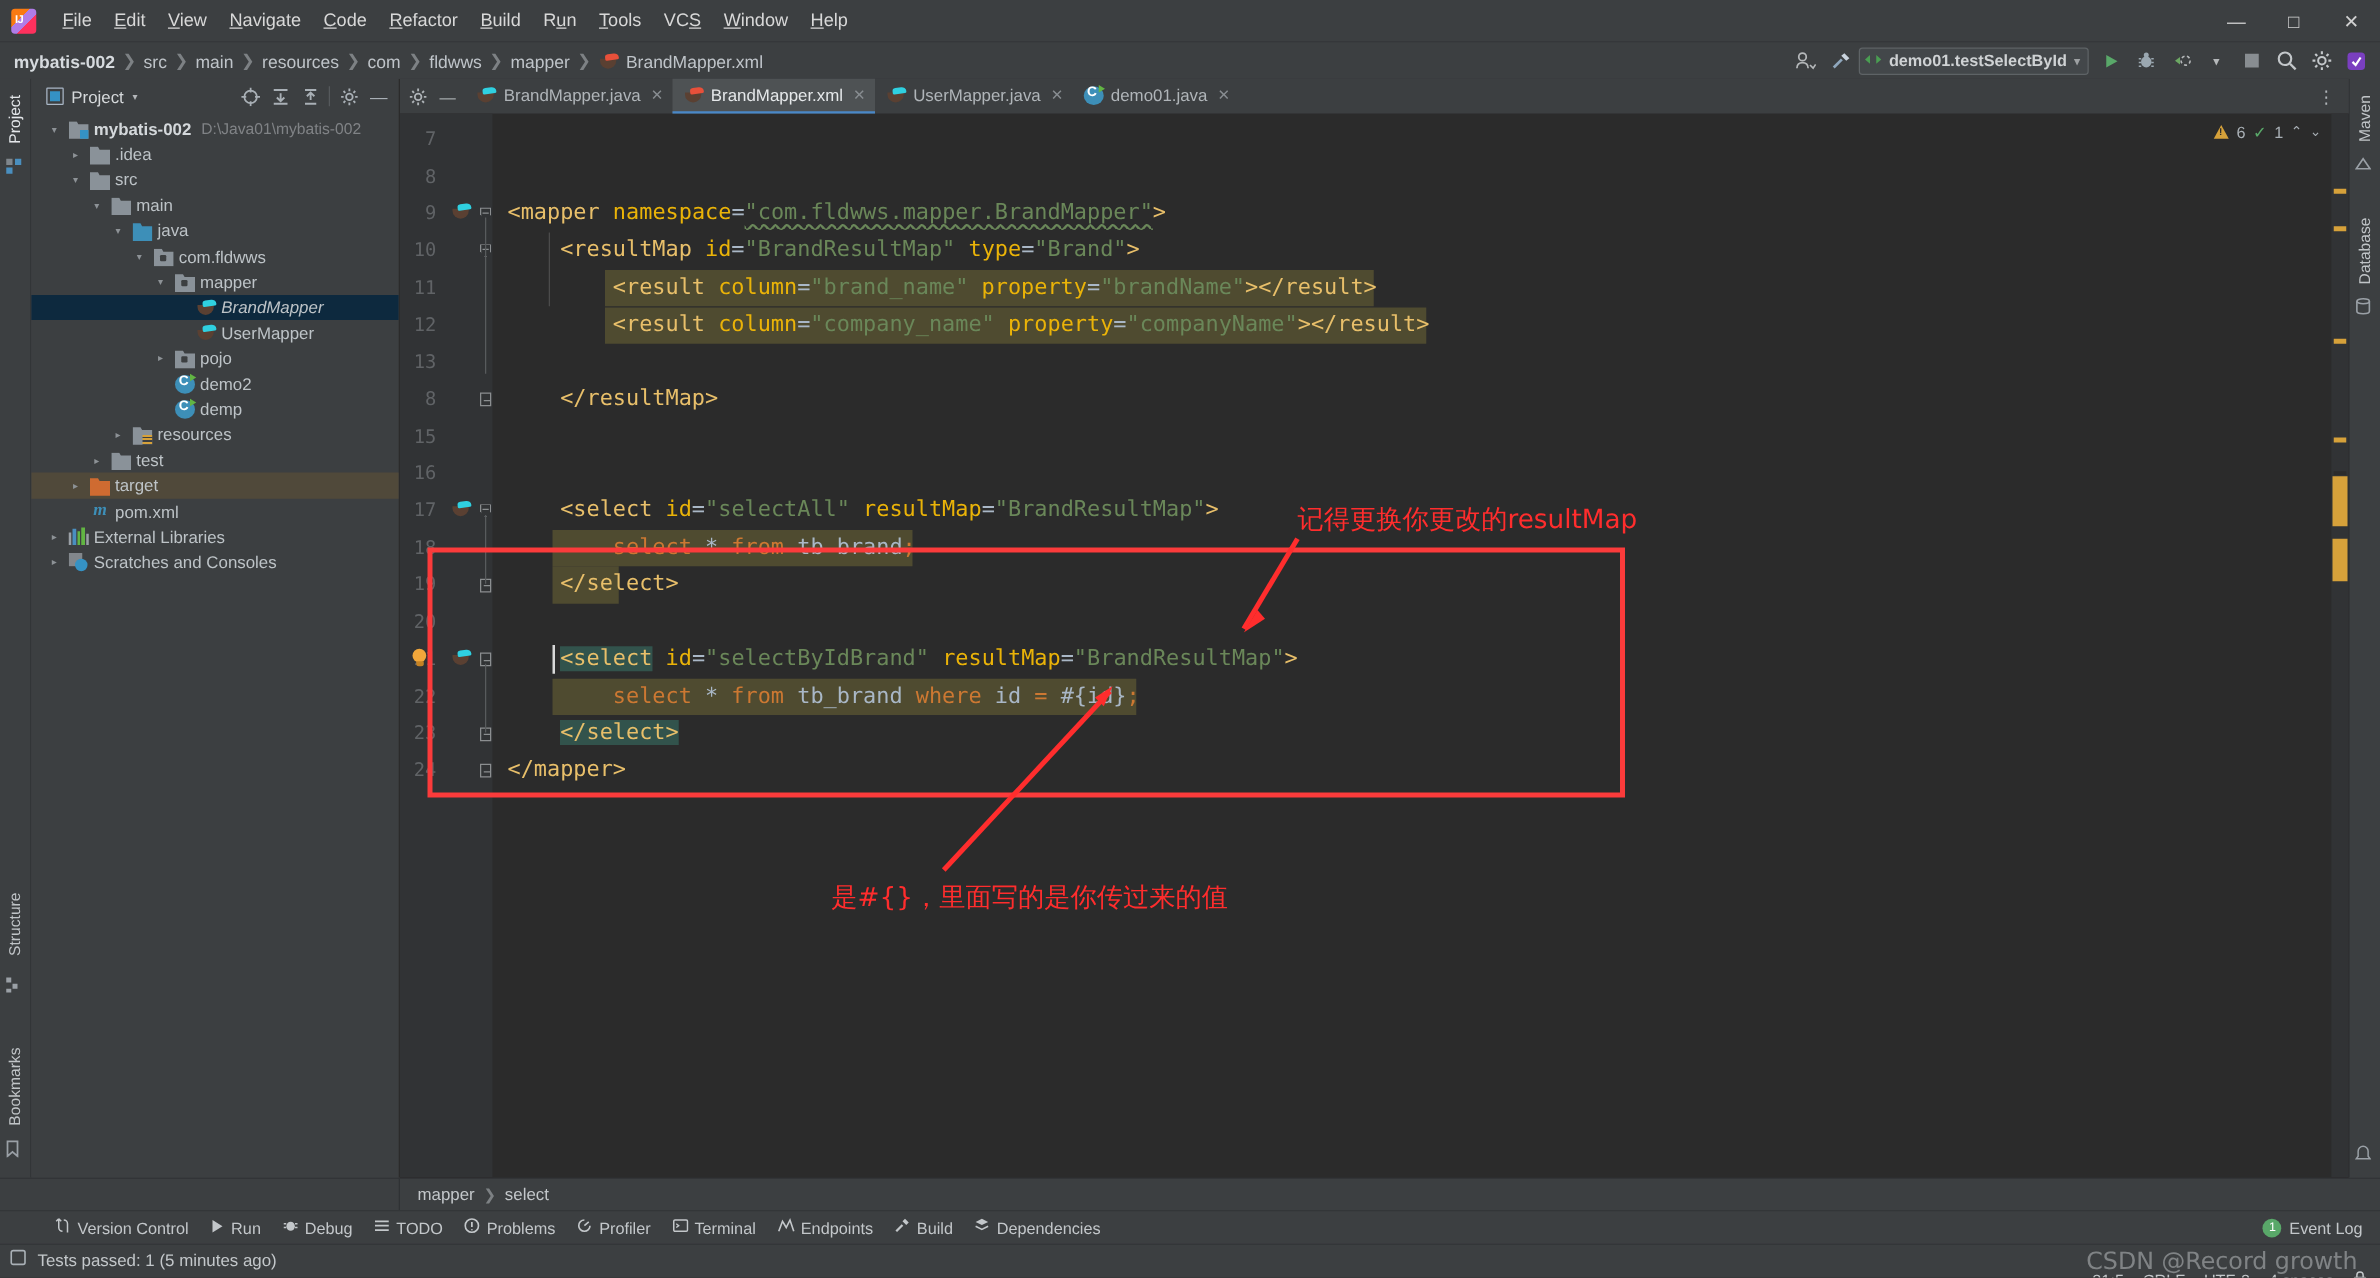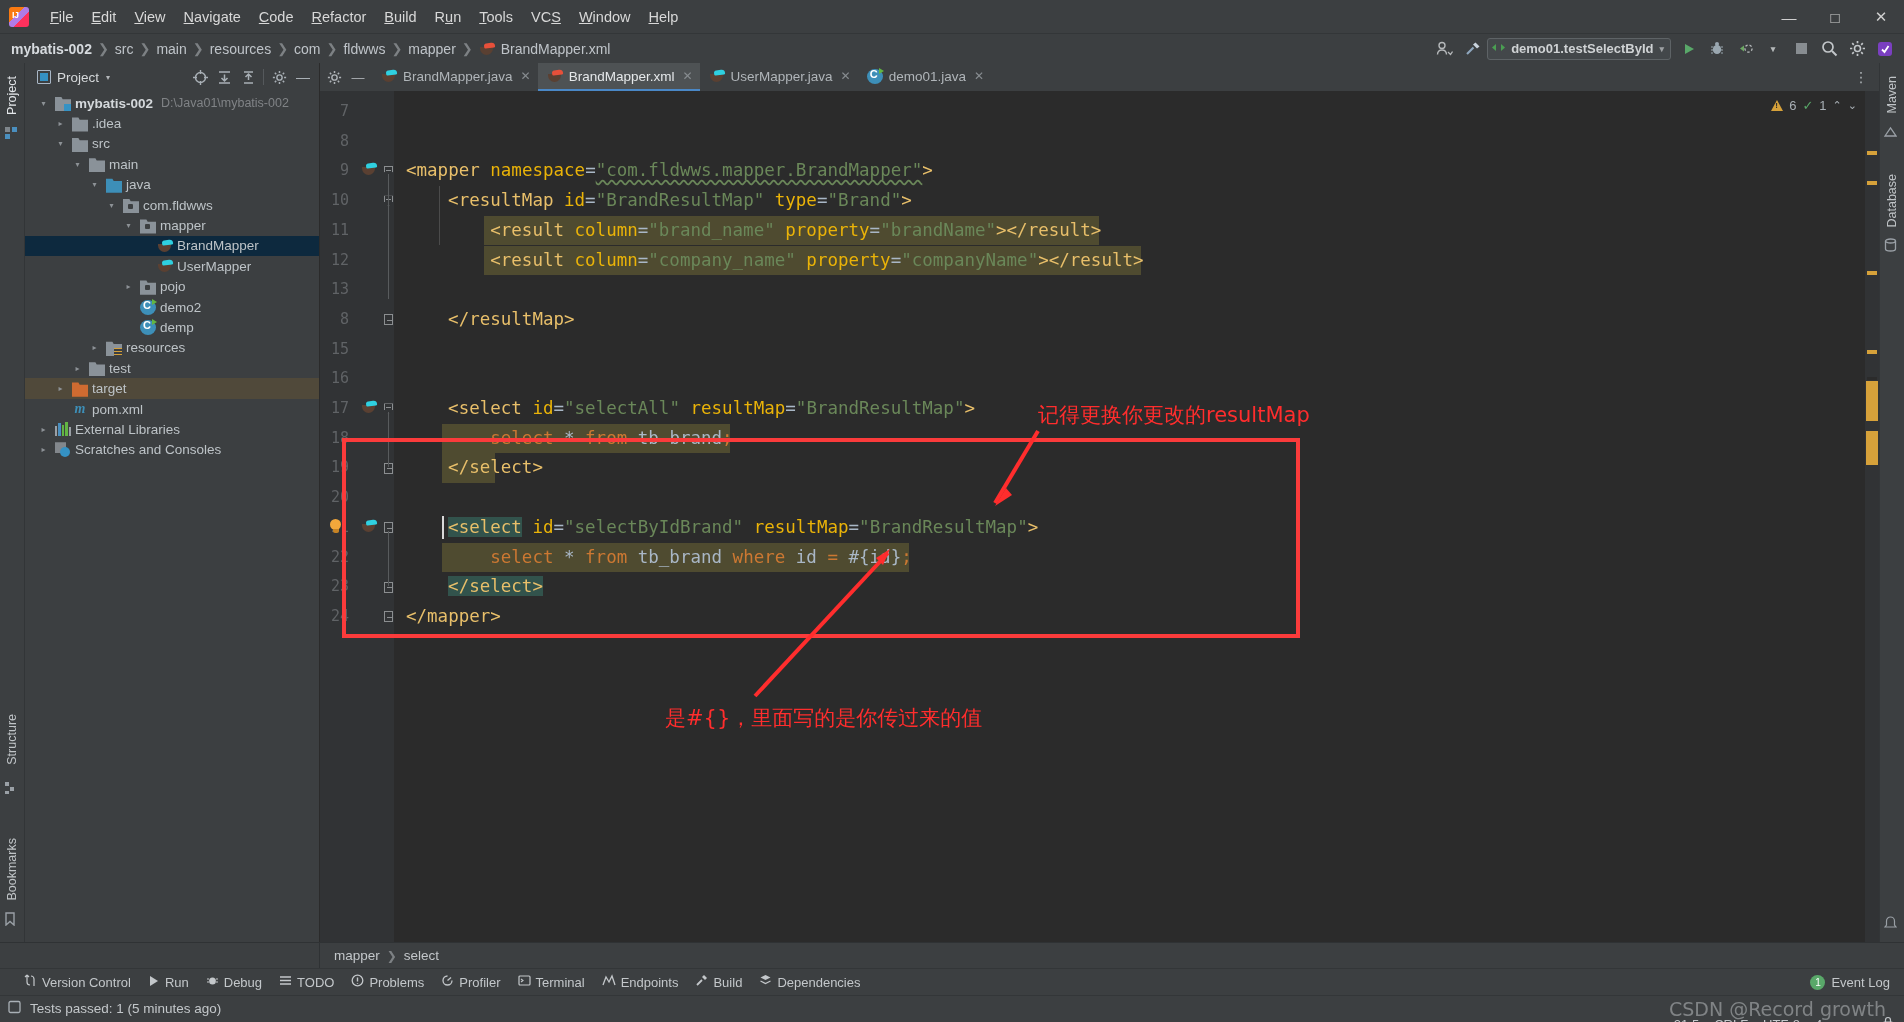--- a/index.html
+++ b/index.html
@@ -95,21 +95,21 @@
     background: #3592c4;
   }
   .projhead .caret { color: #b3b6b9; font-size: 8px; margin-left: 7px; }
   .projhead-spacer { flex: 1; }
   .ph-ico { width: 24px; height: 22px; display: flex; align-items: center; justify-content: center;
             color: #a9b0b6; font-size: 14px; }
   .ph-div { width: 1px; height: 16px; background: #55595c; margin: 0 3px; }
 
   .tree { flex: 1; overflow: hidden; padding-top: 2px; font-size: 13.5px; }
   .trow { height: 20.4px; display: flex; align-items: center; color: #bdc3c7; white-space: nowrap; }
-  .trow.sel { background: #0d293e; }
+  .trow.sel { background: #0d293e; font-style: italic; }
   .trow.highlight { background: #50493a; }
   .trow .arr { width: 13px; text-align: center; color: #8d9296; font-size: 8px; flex: 0 0 13px; }
   .trow .arr.open::before { content: "\25BE"; }
   .trow .arr.closed::before { content: "\25B8"; }
   .trow .lbl { margin-left: 4px; }
   .trow .lbl.bold { font-weight: bold; color: #d4d8db; }
   .trow .path { color: #808386; margin-left: 8px; font-size: 12.5px; }
 
   .ico { width: 16px; height: 16px; flex: 0 0 16px; position: relative; }
   .ico-folder { background: #8a9299; clip-path: polygon(0 12%,40% 12%,48% 26%,100% 26%,100% 100%,0 100%); }
@@ -287,21 +287,21 @@
   .bcrumb {
     height: 26px; background: #3c3f41; display: flex; align-items: center;
     padding-left: 0; border-top: 1px solid #2f3234;
   }
   .bcrumb .spacerL { width: 320px; height: 26px; border-right: 1px solid #2f3234; }
   .bcrumb .bc { font-size: 13.5px; color: #c3c7ca; margin-left: 14px; }
   .bcrumb .bcsep { color: #7d8184; margin: 0 7px; font-size: 12px; }
 
   .toolwin {
     height: 27px; background: #3c3f41; display: flex; align-items: center;
-    padding-left: 24px; gap: 17px; position: relative; border-top: 1px solid #333638;
+    padding-left: 44px; gap: 17px; position: relative; border-top: 1px solid #333638;
   }
   .tw {
     display: flex; align-items: center; gap: 5px; font-size: 13px; color: #c3c7ca;
   }
   .tw-right { position: absolute; right: 14px; display: flex; align-items: center; gap: 6px; font-size: 13px; color: #c3c7ca; }
   .badge1 {
     width: 15px; height: 15px; border-radius: 50%; background: #59a869; color: #fff;
     font-size: 10px; display: flex; align-items: center; justify-content: center;
     font-family: "Liberation Sans", sans-serif;
   }

